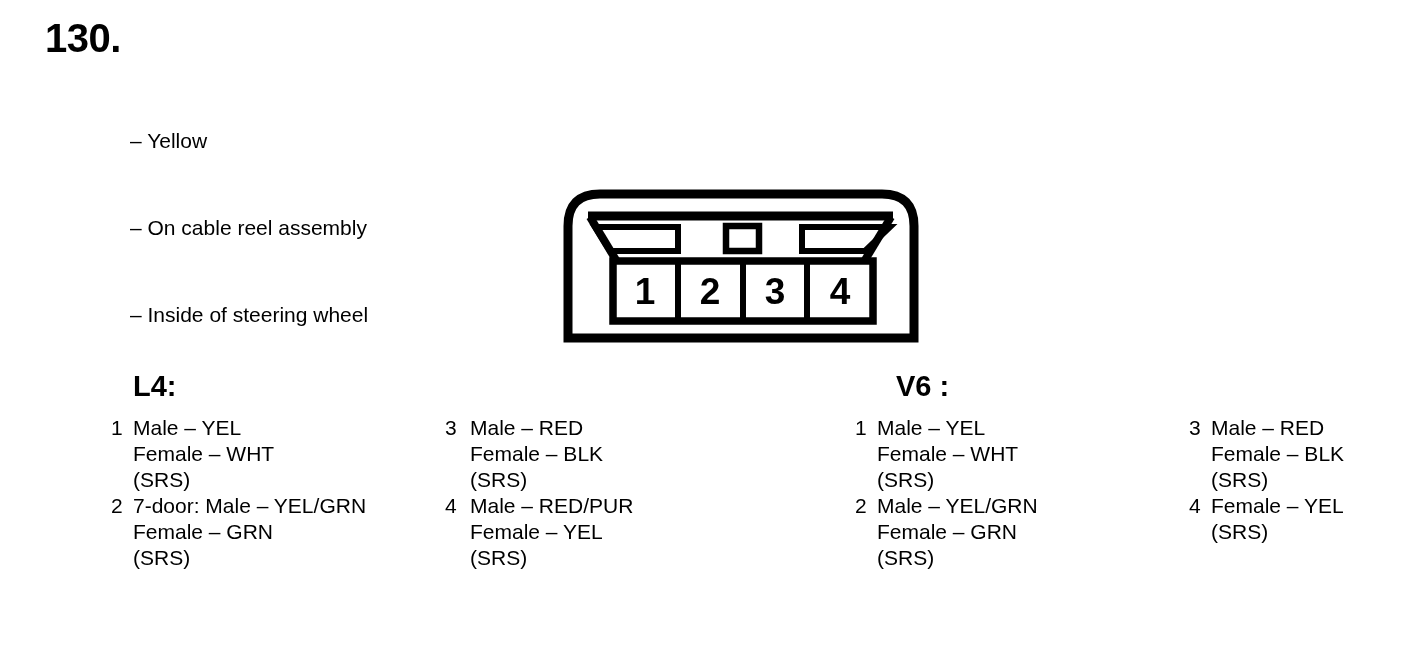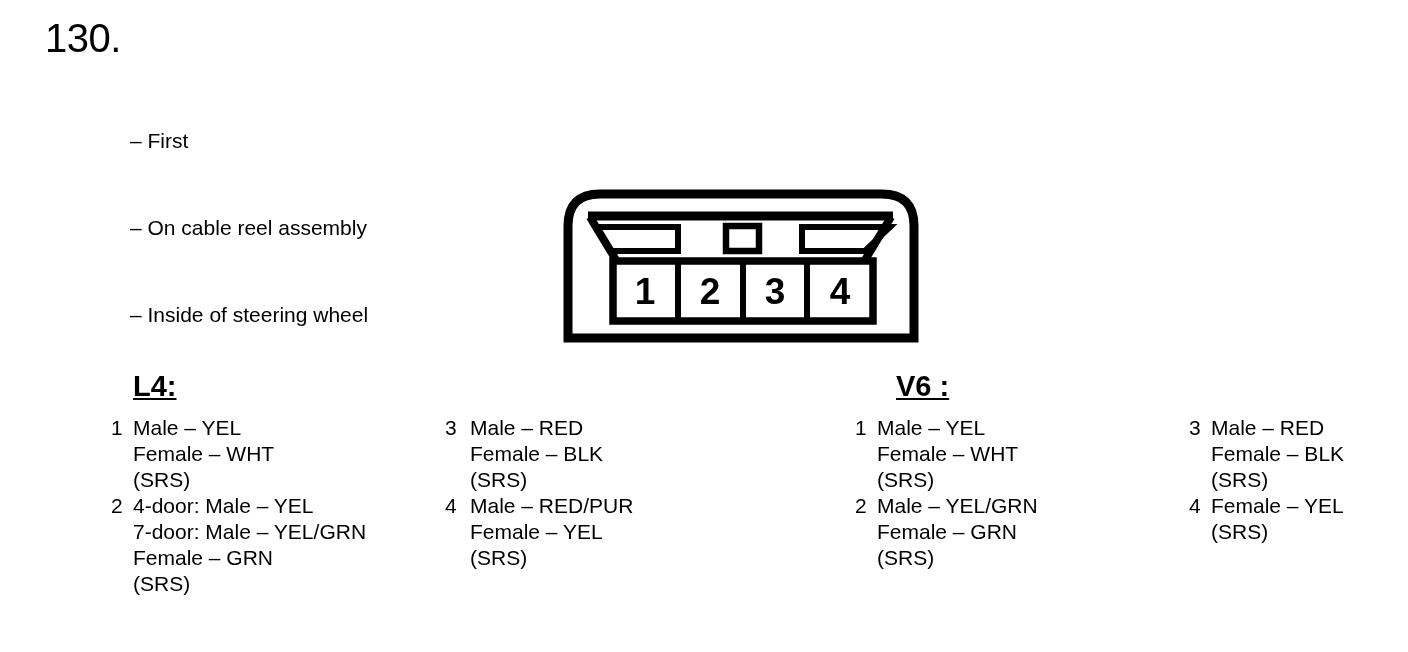--- a/index.html
+++ b/index.html
@@ -7,39 +7,38 @@
   body {
     width:1408px; height:652px;
     position:relative;
     font-family:"Liberation Sans", sans-serif;
     color:#000;
     overflow:hidden;
   }
   .section-title {
     position:absolute; left:45px; top:18px;
     display:flex; align-items:flex-start;
-    font-size:40px; font-weight:normal; line-height:40px;
+    font-size:40px; font-weight:bold; line-height:40px;
     letter-spacing:-0.5px;
     white-space:nowrap;
   }
   .sec-num { display:inline-block; width:88px; }
   .notes {
     position:absolute; left:130px; top:68px;
     font-size:21px; line-height:29px;
     white-space:pre;
   }
   .connector-svg {
     position:absolute; left:560px; top:186px;
     width:365px; height:162px;
   }
   .group-header {
     position:absolute; top:372px;
     font-size:29px; font-weight:bold; line-height:29px;
     white-space:nowrap;
-    text-decoration:underline;
   }
   .gh-l4 { left:133px; }
   .gh-v6 { left:896px; }
   .pin-col {
     position:absolute; top:415px;
     font-size:21px; line-height:26px;
     white-space:nowrap;
   }
   .col-a { left:111px; }
   .col-b { left:445px; }
@@ -51,21 +50,21 @@
   .pin-lines { display:block; }
 </style>
 </head>
 <body>
 
 <div class="section-title">
   <span class="sec-num">130.</span>
 </div>
 
 <div class="notes">
-  <div class="note">– First</div>
+  <div class="note">– Yellow</div>
   <div class="note">– On cable reel assembly</div>
   <div class="note">– Inside of steering wheel</div>
 </div>
 
 <svg class="connector-svg" viewBox="0 0 365 162" xmlns="http://www.w3.org/2000/svg">
 
   <path d="M 8 40 Q 8 8 40 8 L 322 8 Q 354 8 354 40 L 354 152 L 8 152 Z" fill="#ffffff" stroke="#000000" stroke-width="9" stroke-linejoin="miter"></path>
 
   <line x1="28" y1="30" x2="333" y2="30" stroke="#000000" stroke-width="9"></line>
 
@@ -96,21 +95,20 @@
       <span class="pin-num">1</span>
       <div class="pin-lines">
         <div class="pin-line">Male – YEL</div>
         <div class="pin-line">Female – WHT</div>
         <div class="pin-line">(SRS)</div>
       </div>
     </div>
     <div class="pin-entry">
       <span class="pin-num">2</span>
       <div class="pin-lines">
-        <div class="pin-line">4-door: Male – YEL</div>
         <div class="pin-line">7-door: Male – YEL/GRN</div>
         <div class="pin-line">Female – GRN</div>
         <div class="pin-line">(SRS)</div>
       </div>
     </div>
   </div>
 <div class="pin-col col-b">
     <div class="pin-entry">
       <span class="pin-num">3</span>
       <div class="pin-lines">

